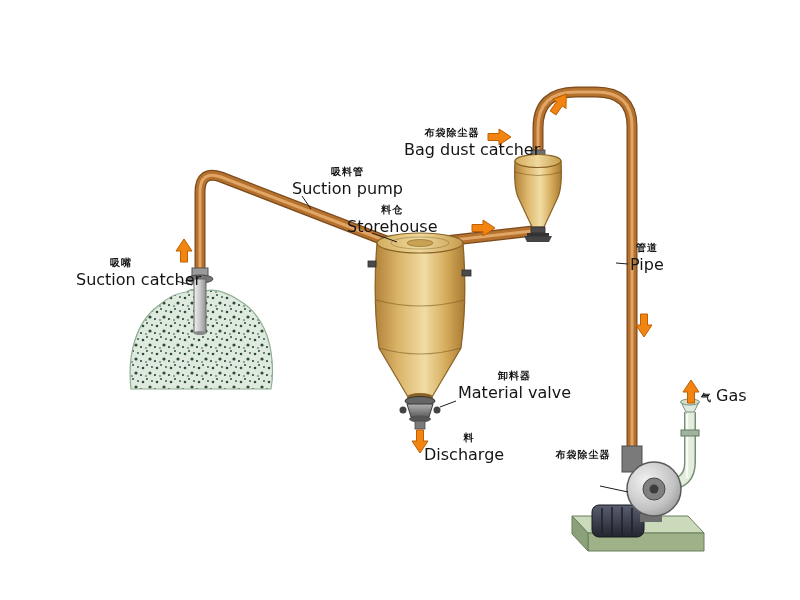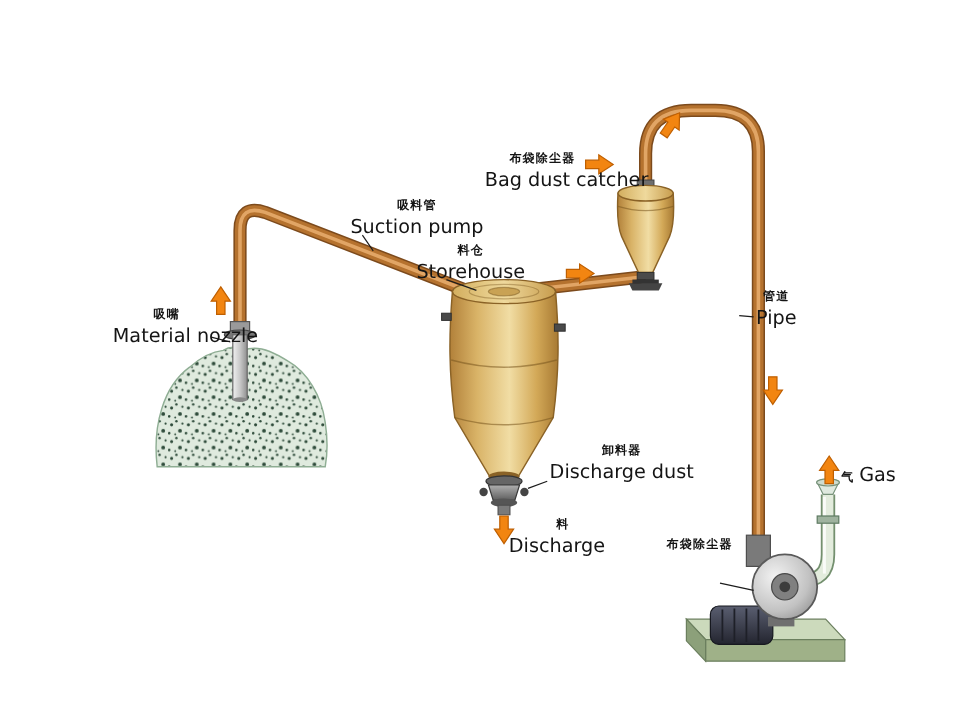--- a/index.html
+++ b/index.html
@@ -190,43 +190,43 @@
     <path class="leader" d="M 456,401 L 440,407"></path>
     <path class="leader" d="M 600,486 L 628,492"></path>
   </g>
 </svg>
 
 <div class="label left" style="left:292px; top:166px;">
   <span class="zh">吸料管</span>
   <span class="en">Suction pump</span>
 </div>
 
-<div class="label" style="left:94px; top:257px; width:90px;">
+<div class="label" style="left:76px; top:257px; width:90px;">
   <span class="zh">吸嘴</span>
-  <span class="en">Material nozzle</span>
+  <span class="en">Suction catcher</span>
 </div>
 
 <div class="label left" style="left:347px; top:204px;">
   <span class="zh">料仓</span>
   <span class="en">Storehouse</span>
 </div>
 
 <div class="label" style="left:404px; top:127px; width:96px;">
   <span class="zh">布袋除尘器</span>
   <span class="en">Bag dust catcher</span>
 </div>
 
 <div class="label left" style="left:590px; top:242px;margin-left:40px;">
   <span class="zh">管道</span>
   <span class="en">Pipe</span>
 </div>
 
 <div class="label left" style="left:458px; top:370px;">
   <span class="zh">卸料器</span>
-  <span class="en">Discharge dust</span>
+  <span class="en">Material valve</span>
 </div>
 
 <div class="label left" style="left:424px; top:432px;">
   <span class="zh zh-pad">料</span>
   <span class="en">Discharge</span>
 </div>
 
 <div class="label" style="left:542px; top:449px; width:82px;">
   <span class="zh">布袋除尘器</span>
 </div>

